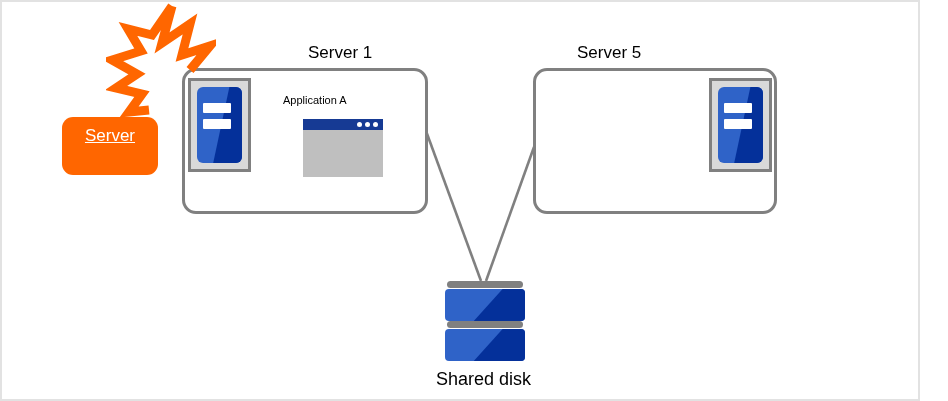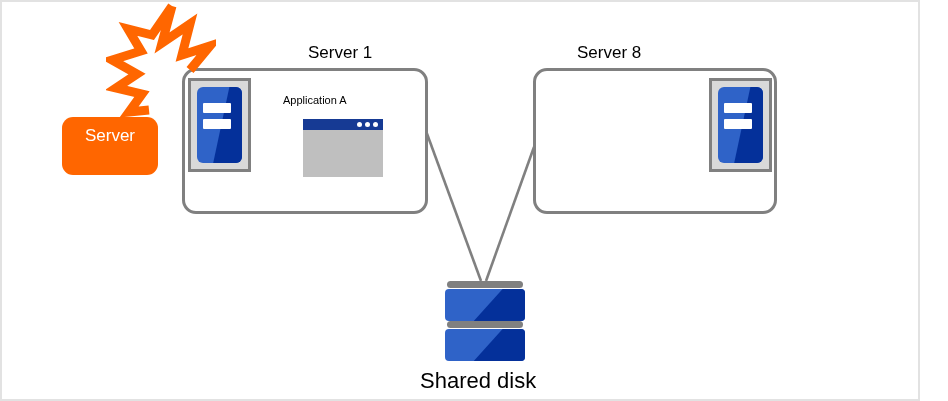--- a/index.html
+++ b/index.html
@@ -138,20 +138,21 @@
     width: 96px;
     height: 58px;
     background: #ff6600;
     border-radius: 11px;
     color: #ffffff;
     font-size: 17px;
     line-height: 21px;
     text-align: center;
     padding-top: 8px;
     box-sizing: border-box;
+    text-decoration: underline;
   }
   #badge span { display: block; }
 
   
   #connectors {
     position: absolute;
     left: 0; top: 0;
     width: 948px;
     height: 401px;
     pointer-events: none;
@@ -189,23 +190,23 @@
   .disk-plate-shade {
     position: absolute;
     top: 0; right: 0;
     width: 100%;
     height: 100%;
     background: #04309a;
     clip-path: polygon(72% 0%, 100% 0%, 100% 100%, 36% 100%);
   }
   #disk-label {
     position: absolute;
-    left: 420px;
+    left: 436px;
     top: 370px;
-    font-size: 22px;
+    font-size: 18px;
     color: #000000;
     white-space: nowrap;
     line-height: 1;
   }
 </style>
 </head>
 <body>
 
 <div id="canvas">
 
@@ -243,21 +244,21 @@
 
   <svg id="explosion" viewBox="0 0 110 128" xmlns="http://www.w3.org/2000/svg">
     <path fill="none" stroke="#ff6600" stroke-width="9" stroke-linejoin="miter" d="M 66 4 L 56 41 L 84 22 L 76 53 L 104 44 L 84 68
              M 66 4 L 46 33 L 22 27 L 35 49 L 6 58 L 31 72 L 10 86 L 36 92 L 23 110 L 43 108"></path>
   </svg>
 
   <div id="badge">
     <span>Server</span>
   </div>
 
-  <div class="panel-title" id="server2-title">Server 8</div>
+  <div class="panel-title" id="server2-title">Server 5</div>
 
   <div class="panel" id="server2-panel"></div>
 
   <div class="server-icon" id="server2-icon">
     <div class="server-icon-body">
       <div class="server-icon-shade"></div>
       <div class="server-bar b1"></div>
       <div class="server-bar b2"></div>
     </div>
   </div>

